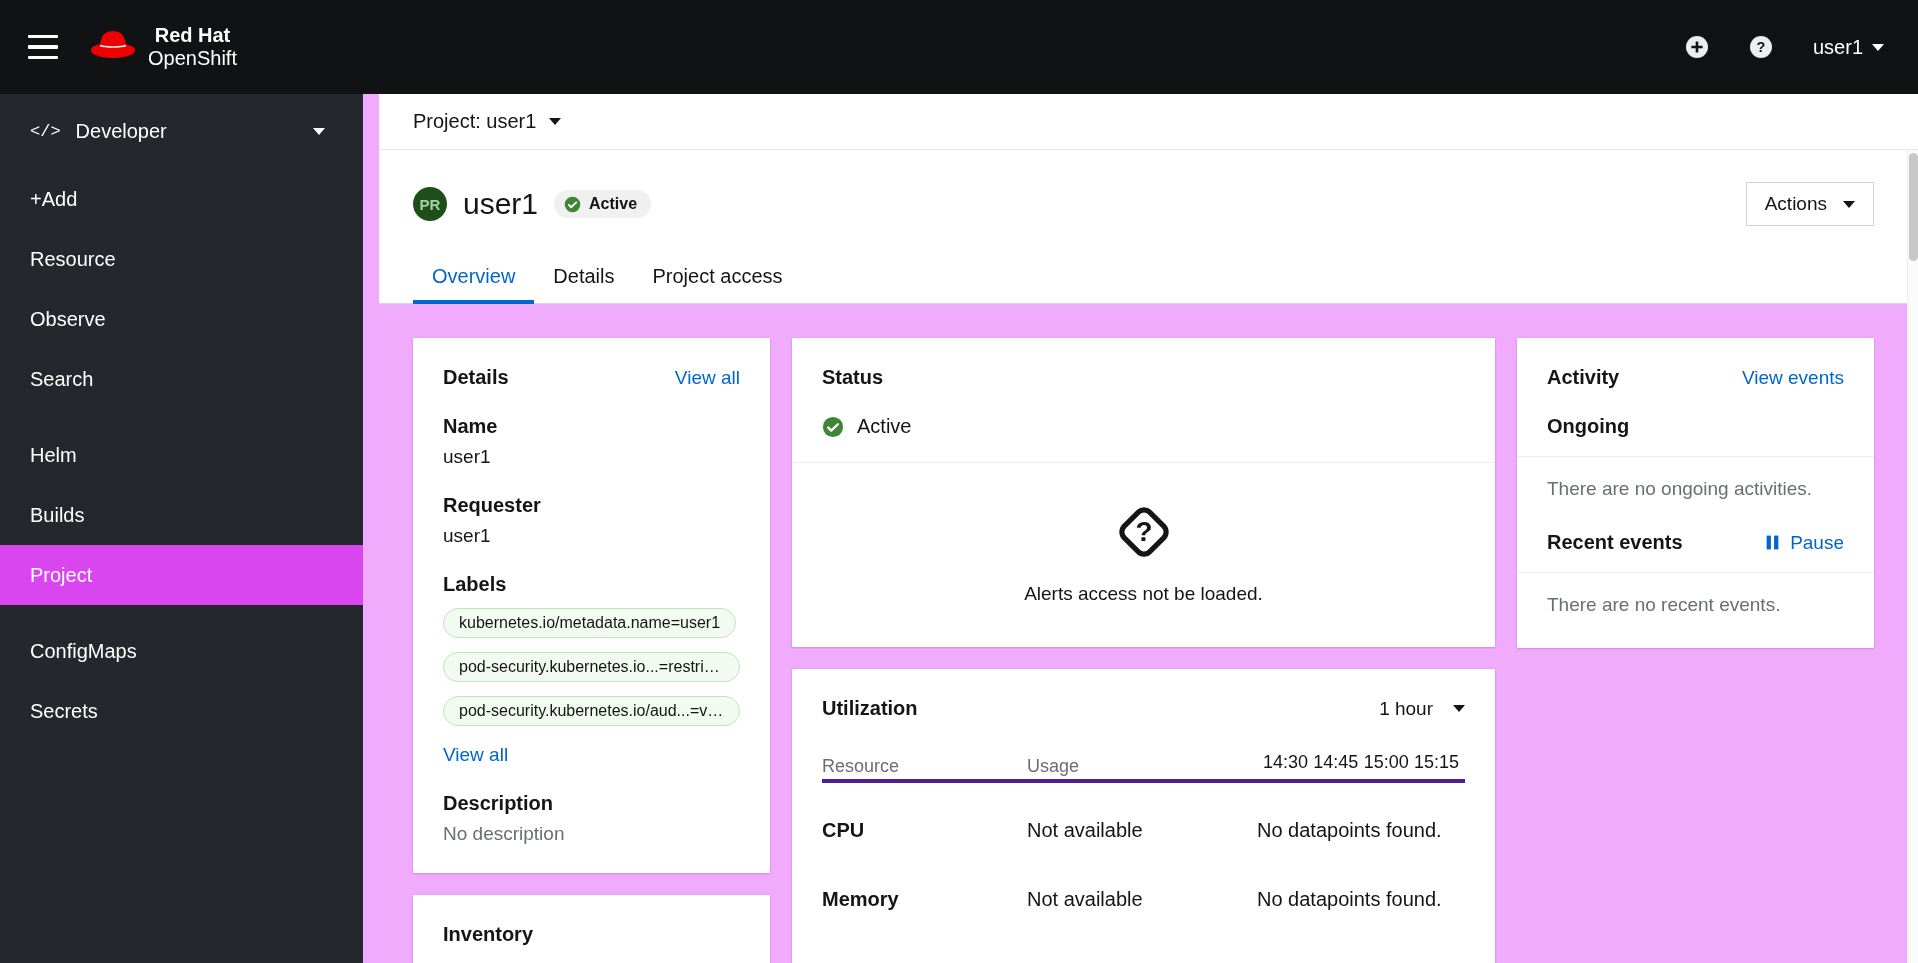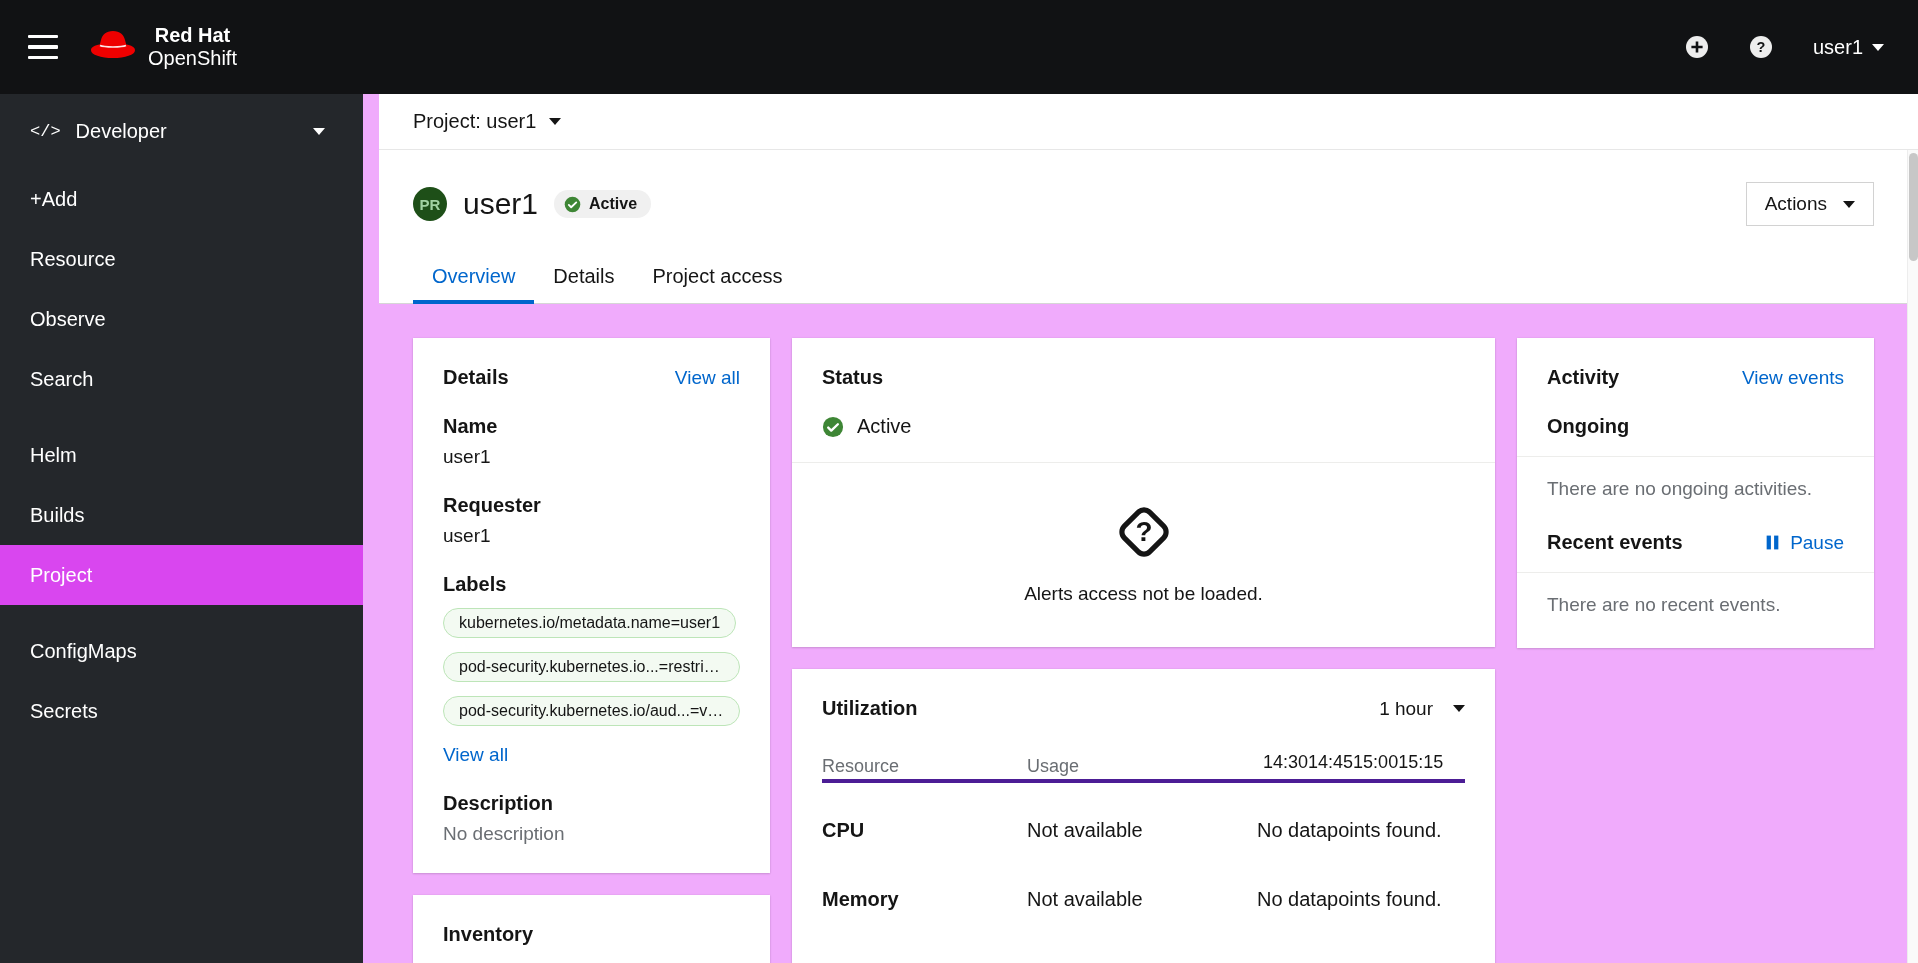--- a/index.html
+++ b/index.html
@@ -85,21 +85,21 @@
   .hr-full { border:none; border-top:1px solid #ededeb; margin:0 -30px; }
   .alerts-area { display:flex; flex-direction:column; align-items:center; justify-content:center;
     padding:36px 0 42px; gap:18px; }
   .alerts-msg { font-size:19px; }
   
   .util-card { min-height:420px; }
   .duration-toggle { margin-left:auto; display:flex; align-items:center; gap:20px; font-size:19px; cursor:pointer; }
   .util-head { display:grid; grid-template-columns:205px 230px 1fr; margin-top:32px;
     border-bottom:4px solid #4c1d95; align-items:start; padding-bottom:2px; }
   .util-col-label { color:#6a6e73; font-size:18px; padding-top:4px; }
-  .time-axis { display:flex; justify-content:flex-start; padding:0 6px; }
+  .time-axis { display:flex; justify-content:space-between; padding:0 6px; }
   .time { font-size:18px; text-align:center; }
   .tick { width:1px; height:7px; background:#8a8d90; margin:5px auto 0; }
   .util-row { display:grid; grid-template-columns:205px 230px 1fr; margin-top:36px; font-size:20px; align-items:start; }
   .util-row + .util-row { margin-top:46px; }
   .util-res { font-weight:bold; }
   
   .act-sub { font-size:20px; font-weight:bold; margin-top:26px; padding-bottom:18px; }
   .act-empty { color:#6a6e73; font-size:19px; padding:21px 0 23px; }
   .recent-row { display:flex; align-items:center; justify-content:space-between; margin-top:8px; padding-bottom:18px; }
   .recent-title { font-size:20px; font-weight:bold; }

